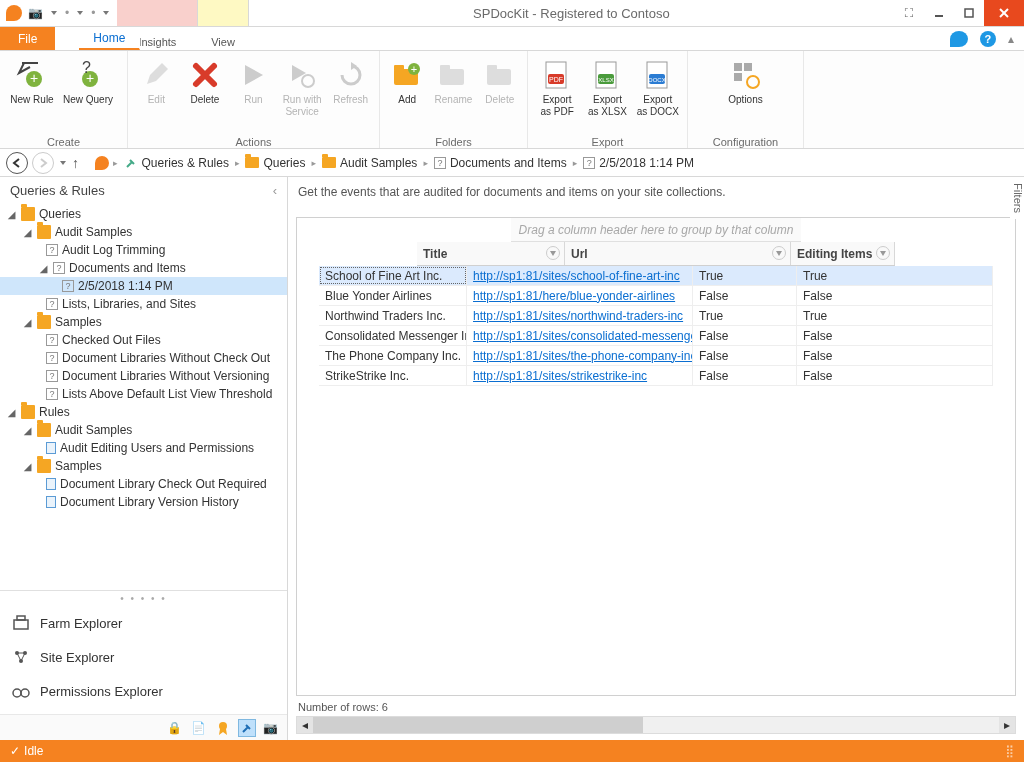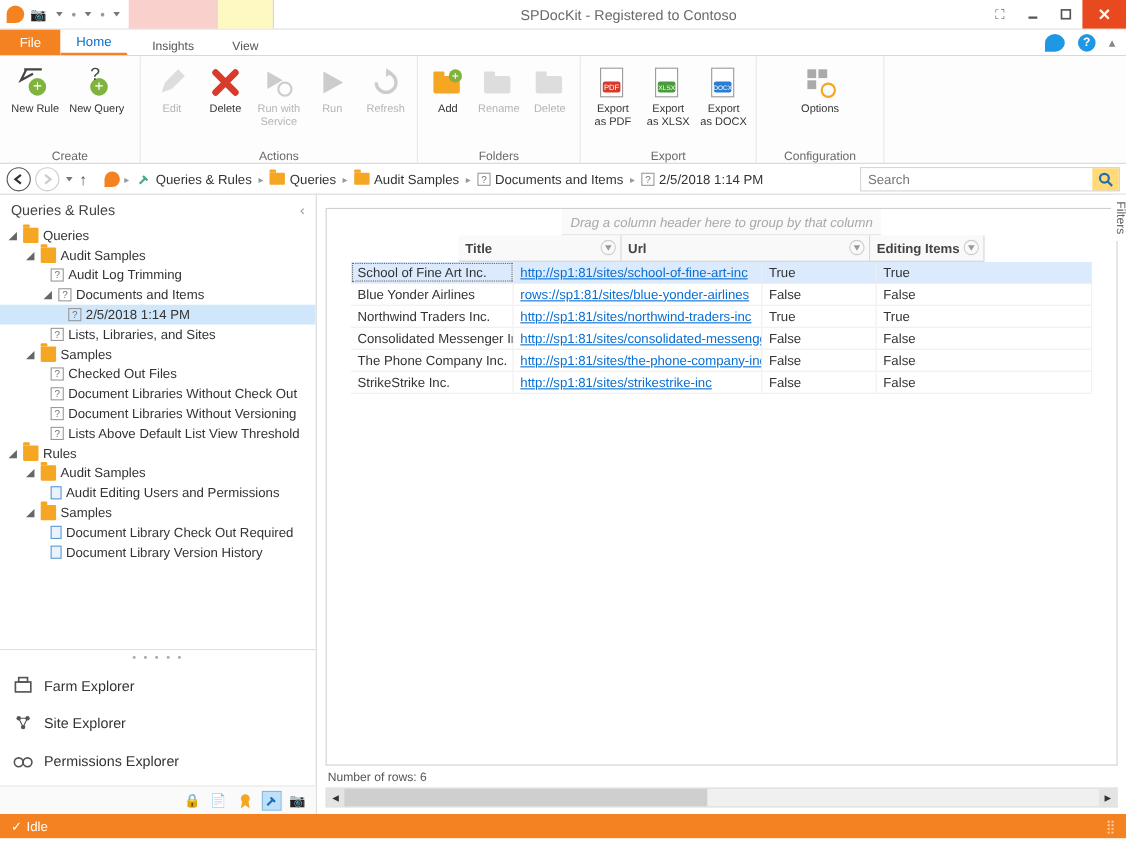--- a/index.html
+++ b/index.html
@@ -15,21 +15,21 @@
   .tab .small { font-size:11px; line-height:12px;}
   .titlebar .title { flex:1; text-align:center; color:#6a6a6a; font-size:13px;}
   .sys { display:flex; height:100%;}
   .sys .btn { width:30px; display:flex; align-items:center; justify-content:center; color:#666;}
   .sys .btn.close { background:#e8491e; color:#fff; width:40px;}
   .sys .btn.close svg { stroke:#fff;}
   .drop { width:0;height:0;border-left:3px solid transparent;border-right:3px solid transparent;border-top:4px solid #777; display:inline-block; margin:0 2px;}
   
   .ribtabs { height:24px; display:flex; align-items:stretch; border-bottom:1px solid #d8d8d8; background:#fff;}
   .ribtabs .file { background:#f58220; color:#fff; padding:0 18px; display:flex; align-items:center; font-size:12px;}
-  .ribtabs .rtab { padding:0 14px; display:flex; align-items:center; color:#444; border-right:1px solid transparent;}
+  .ribtabs .rtab { padding:0 14px; display:flex; align-items:center; color:#444; border-right:1px solid transparent;margin-left:24px;}
   .ribtabs .rtab.active { color:#0a6ed1; border-bottom:2px solid #f58220; background:#fff;}
   .ribtabs .spacer { flex:1;}
   .ribtabs .right { display:flex; align-items:center; gap:12px; padding-right:10px;}
   .bubble { width:18px;height:16px;background:#1e98e4;border-radius:50% 50% 50% 0;}
   .helpic { width:16px;height:16px;border-radius:50%;background:#1e98e4;color:#fff;display:flex;align-items:center;justify-content:center;font-size:11px;font-weight:bold;}
   
   .ribbon { height:98px; background:#fdfdfd; border-bottom:1px solid #d8d8d8; display:flex;}
   .group { border-right:1px solid #e8e8e8; display:flex; flex-direction:column; }
   .group .items { flex:1; display:flex; align-items:flex-start; padding:4px 4px 0;}
   .group .label { text-align:center; font-size:11px; color:#6a6a6a; padding:2px 0 0;}
@@ -188,34 +188,34 @@
           <span class="ic">
         <svg width="28" height="28">
               <path d="M5 5 L23 23 M23 5 L5 23" stroke="#d83b2a" stroke-width="6" stroke-linecap="round"></path>
             </svg>
       </span>
           <span class="txt">Delete</span>
         </div>
       <div class="rbtn disabled">
           <span class="ic">
         <svg width="28" height="28">
+              <path d="M6 4 L24 14 L6 24 Z" fill="#ccc"></path>
+            </svg>
+      </span>
+          <span class="txt">Run</span>
+        </div>
+      <div class="rbtn disabled">
+          <span class="ic">
+        <svg width="28" height="28">
               <path d="M4 4 L18 12 L4 20 Z" fill="#ccc"></path>
               <circle cx="20" cy="20" r="6" fill="none" stroke="#ccc" stroke-width="2"></circle>
             </svg>
       </span>
           <span class="txt" style="white-space:pre-line;">Run with
 Service</span>
-        </div>
-      <div class="rbtn disabled">
-          <span class="ic">
-        <svg width="28" height="28">
-              <path d="M6 4 L24 14 L6 24 Z" fill="#ccc"></path>
-            </svg>
-      </span>
-          <span class="txt">Run</span>
         </div>
       <div class="rbtn disabled">
           <span class="ic">
         <svg width="28" height="28">
               <path d="M14 5 A9 9 0 1 1 5 14" fill="none" stroke="#ccc" stroke-width="3"></path>
               <path d="M14 1 L14 9 L20 5 Z" fill="#ccc"></path>
             </svg>
       </span>
           <span class="txt">Refresh</span>
         </div>
@@ -347,29 +347,20 @@
     <span class="sep">▸</span>
   <span class="crumb">
       <span class="qic">?</span>
       <span>Documents and Items</span>
     </span>
     <span class="sep">▸</span>
   <span class="crumb">
       <span class="qic">?</span>
       <span>2/5/2018 1:14 PM</span>
     </span>
-  <div class="search">
-    <input placeholder="Search" style="">
-    <div class="go">
-      <svg width="14" height="14">
-          <circle cx="6" cy="6" r="4" fill="none" stroke="#1e6db5" stroke-width="2"></circle>
-          <line x1="9" y1="9" x2="13" y2="13" stroke="#1e6db5" stroke-width="2"></line>
-        </svg>
-    </div>
-  </div>
 </div>
 
 <div class="main">
   <div class="sidebar">
     <div class="sbhead">
       <span>Queries &amp; Rules</span>
       <span class="coll">‹</span>
     </div>
     <div class="tree">
       <div class="tn" style="padding-left:6px;">
@@ -487,20 +478,21 @@
         <svg width="14" height="14">
             <path d="M3 11 L8 6 M6 4 L10 8" stroke="#1e6db5" stroke-width="2"></path>
           </svg>
       </span>
       <span class="mini">📷</span>
     </div>
   </div>
 
   <div class="content">
     <div class="filters-tab">Filters</div>
+    <div class="desc">Get the events that are audited for documents and items on your site collections.</div>
     <div class="grid">
       <div class="groupdrop">Drag a column header here to group by that column</div>
       <div class="gh">
         <div class="col c0">
             <span>Title</span>
             <span class="f"></span>
           </div>
         <div class="col c1">
             <span>Url</span>
             <span class="f"></span>
@@ -515,21 +507,21 @@
             <div class="cell c0 sel-title">School of Fine Art Inc.</div>
             <div class="cell c1">
               <a href="#">http://sp1:81/sites/school-of-fine-art-inc</a>
             </div>
             <div class="cell c2">True</div>
             <div class="cell c3">True</div>
           </div>
           <div class="row">
             <div class="cell c0">Blue Yonder Airlines</div>
             <div class="cell c1">
-              <a href="#">rows://sp1:81/sites/blue-yonder-airlines</a>
+              <a href="#">http://sp1:81/here/blue-yonder-airlines</a>
             </div>
             <div class="cell c2">False</div>
             <div class="cell c3">False</div>
           </div>
           <div class="row">
             <div class="cell c0">Northwind Traders Inc.</div>
             <div class="cell c1">
               <a href="#">http://sp1:81/sites/northwind-traders-inc</a>
             </div>
             <div class="cell c2">True</div>

